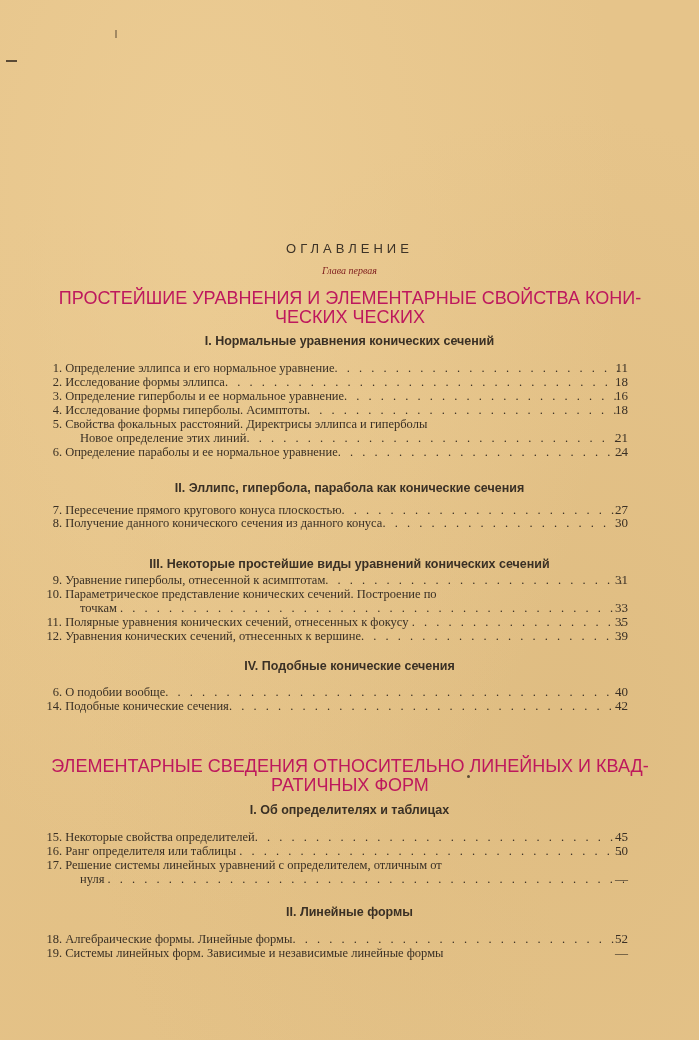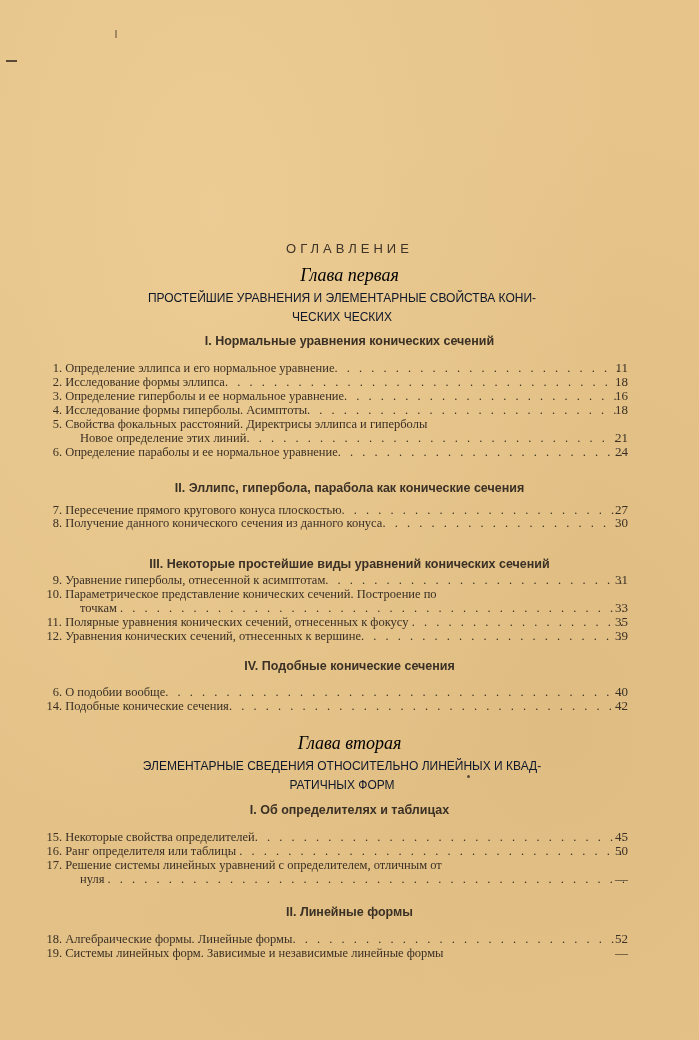--- a/index.html
+++ b/index.html
@@ -16,26 +16,26 @@
   }
   .page { position: absolute; left: 0; top: 0; width: 570px; height: 1040px; }
   .abs { position: absolute; }
   .center { left: 0; width: 699px; text-align: center; }
   .toc-title {
     font-family: "Liberation Sans", sans-serif;
     font-size: 13px; letter-spacing: 4px; color: #3d3327;
   }
   .chapter-label {
     font-family: "Liberation Serif", serif;
-    font-style: italic; font-size: 18px; color: #000000;
+    font-style: italic; font-size: 10px; color: #7f1d1d;
   }
   .chapter-title {
     font-family: "Liberation Sans", sans-serif;
-    font-size: 12px; line-height: 19px; color: #0f172a;
-    left: 32px; width: 620px; text-align: center;
+    font-size: 18px; line-height: 19px; color: #be185d;
+    left: 40px; width: 620px; text-align: center;
   }
   .section-title {
     font-family: "Liberation Sans", sans-serif;
     font-weight: bold; font-size: 12.5px; color: #3a3025;
   }
   .entry {
     position: absolute; left: 44px; width: 580px;
     font-size: 12.5px; line-height: 14px; color: #3a3025;
     white-space: nowrap; overflow: hidden;
   }
@@ -110,21 +110,20 @@
   <div class="page-no" style="top:629px;">39</div>
 
   <div class="abs center section-title" style="top:659px;">IV. Подобные конические сечения</div>
 
   <div class="entry" style="top:685px;"><span class="num">6.</span> <span>О подобии вообще</span><span class="dots">. . . . . . . . . . . . . . . . . . . . . . . . . . . . . . . . . . . . . . . . . . . . . . . . . . . . . . . . . . . .</span></div>
   <div class="page-no" style="top:685px;">40</div>
 
   <div class="entry" style="top:699px;"><span class="num">14.</span> <span>Подобные конические сечения</span><span class="dots">. . . . . . . . . . . . . . . . . . . . . . . . . . . . . . . . . . . . . . . . . . . . . . . . . . . . . . . . . . . .</span></div>
   <div class="page-no" style="top:699px;">42</div>
 
-  <div class="abs center chapter-label" style="top:733px;">Глава вторая</div>
   <div class="abs chapter-title" style="top:757px;">
     <div>ЭЛЕМЕНТАРНЫЕ СВЕДЕНИЯ ОТНОСИТЕЛЬНО ЛИНЕЙНЫХ И КВАД-</div>
     <div>РАТИЧНЫХ ФОРМ</div>
   </div>
 
   <div class="abs center section-title" style="top:803px;">I. Об определителях и таблицах</div>
 
   <div class="entry" style="top:830px;"><span class="num">15.</span> <span>Некоторые свойства определителей</span><span class="dots">. . . . . . . . . . . . . . . . . . . . . . . . . . . . . . . . . . . . . . . . . . . . . . . . . . . . . . . . . . . .</span></div>
   <div class="page-no" style="top:830px;">45</div>
 

